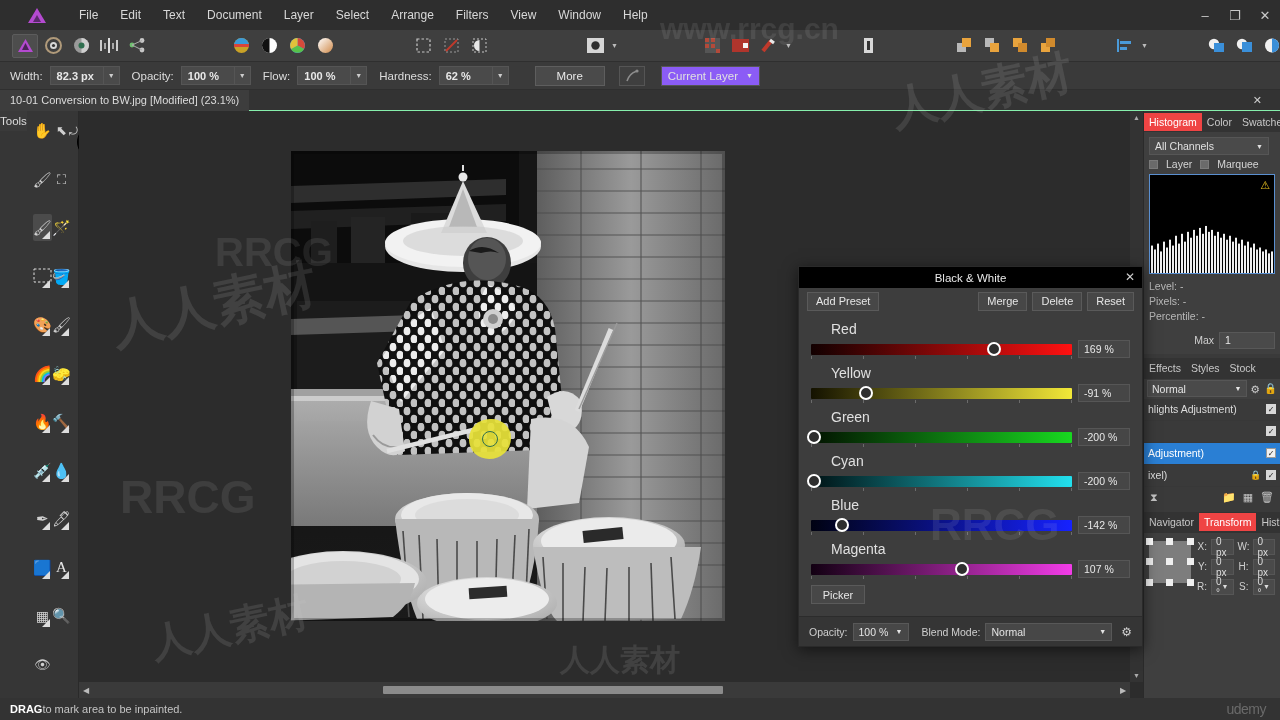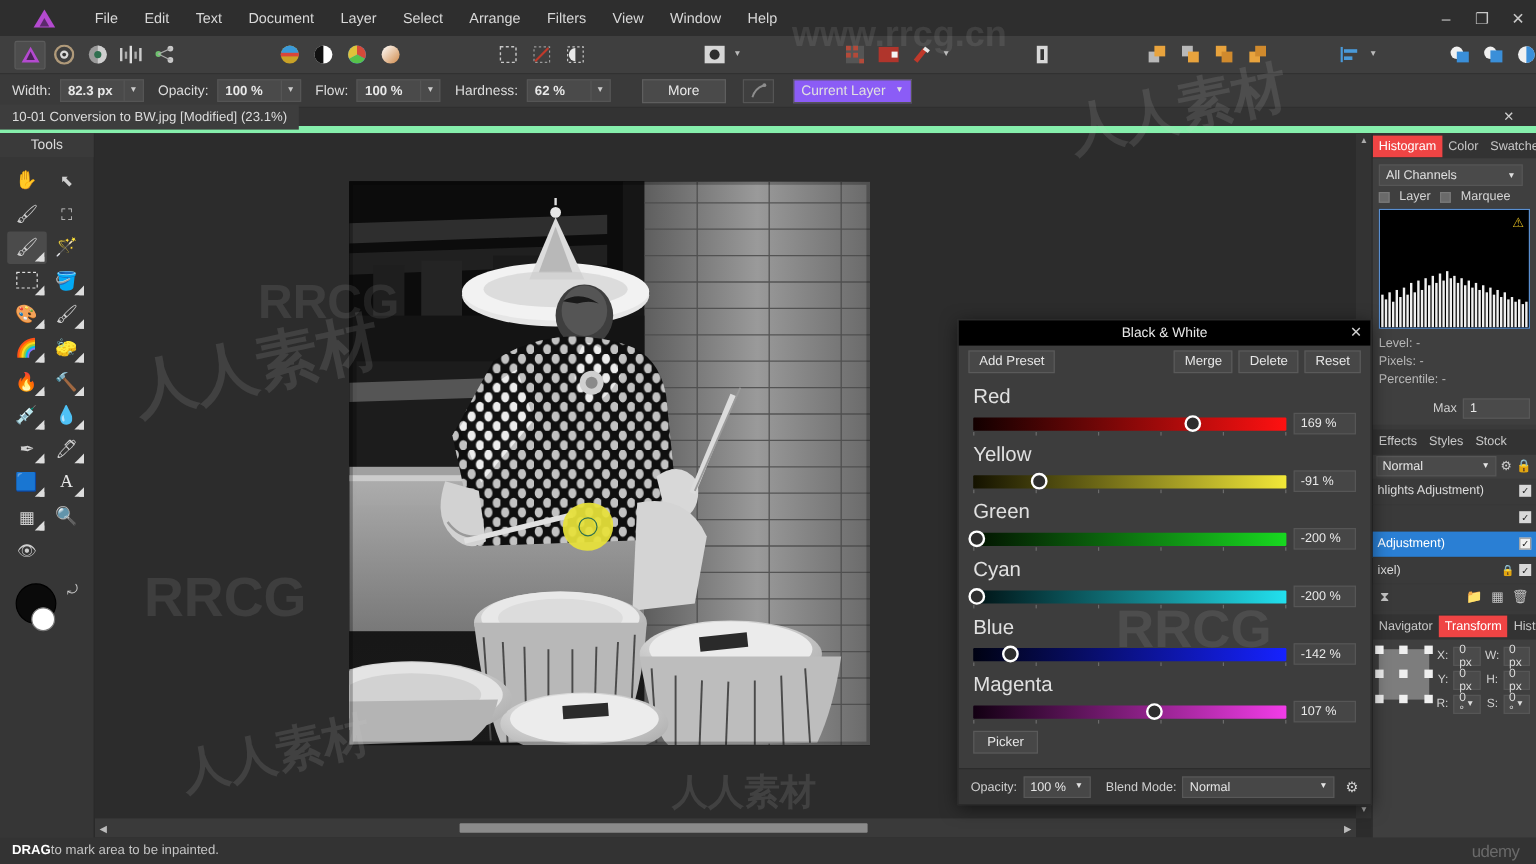--- a/index.html
+++ b/index.html
@@ -35,28 +35,28 @@
   .ctxbar{height:28px;background:#3a3a3a;display:flex;align-items:center;flex:0 0 28px;padding:0 10px;gap:4px;border-bottom:1px solid #2f2f2f;}
   .ctxbar .lbl{color:#dcdcdc;font-size:11.5px;margin-right:3px;}
   .fieldwrap{display:flex;align-items:center;background:#4a4a4a;border:1px solid #555;height:19px;}
   .fieldwrap .v{padding:0 6px;min-width:52px;color:#e8e8e8;font-size:11px;font-weight:bold;}
   .fieldwrap .dd{width:16px;text-align:center;font-size:7px;color:#ccc;border-left:1px solid #555;line-height:17px;height:17px;}
   .morebtn{width:70px;height:20px;background:#4a4a4a;border:1px solid #5e5e5e;color:#e8e8e8;font-size:11.5px;display:flex;align-items:center;justify-content:center;}
   .roundbtn{width:26px;height:20px;background:#3f3f3f;border:1px solid #555;display:flex;align-items:center;justify-content:center;}
   .layersel{height:20px;background:#8b5cf6;border:1px solid #555;display:flex;align-items:center;padding:0 6px;gap:8px;color:#e0e0e0;font-size:11.5px;}
 
   
-  .doctabs{height:21px;background:#333;display:flex;align-items:center;flex:0 0 21px;border-bottom:6px solid #86efac;}
+  .doctabs{height:21px;background:#333;display:flex;align-items:center;flex:0 0 21px;border-bottom:1px solid #86efac;}
   .doctab{height:21px;display:flex;align-items:center;padding:0 10px;background:#3d3d3d;color:#dcdcdc;font-size:11px;gap:8px;}
 
   
   .bodyrow{flex:1;display:flex;min-height:0;position:relative;}
 
   
-  .tools{width:79px;background:#363636;flex:0 0 79px;display:flex;flex-direction:column;border-right:1px solid #2a2a2a;}
+  .tools{width:79px;background:#363636;flex:0 0 79px;display:flex;flex-direction:row;border-right:1px solid #2a2a2a;}
   .toolshdr{height:20px;display:flex;align-items:center;justify-content:center;color:#dcdcdc;font-size:11.5px;background:#3a3a3a;}
   .toolgrid{display:grid;grid-template-columns:1fr 1fr;padding:6px 6px 0 6px;row-gap:1px;}
   .tool{height:27px;display:flex;align-items:center;justify-content:center;position:relative;border-radius:2px;}
   .tool.sel{background:#4b4b4b;}
   .tool .g{font-size:15px;line-height:1;}
   .tool .corner{position:absolute;right:2px;bottom:2px;width:0;height:0;border-left:4px solid transparent;border-top:4px solid transparent;border-right:4px solid #ddd;border-bottom:4px solid #ddd;}
   .swatches{margin:14px auto 0;position:relative;width:52px;height:46px;}
   .swblack{width:34px;height:34px;border-radius:50%;background:#0a0a0a;position:absolute;left:0;top:0;border:1px solid #000;}
   .swwhite{width:20px;height:20px;border-radius:50%;background:#fff;position:absolute;left:13px;top:20px;border:1px solid #777;}
   .swarrow{position:absolute;right:0;top:0;color:#d0d0d0;font-size:11px;}
@@ -108,21 +108,21 @@
   .tfin.dd{justify-content:space-between;}
 
   
   .dlg{position:absolute;left:798px;top:155px;width:345px;background:#3d3d3d;border:1px solid #2a2a2a;box-shadow:0 3px 14px rgba(0,0,0,.55);z-index:40;}
   .dlghdr{height:21px;display:flex;align-items:center;justify-content:center;position:relative;color:#e8e8e8;font-size:11.5px;background:#000000;text-align:center;}
   .dlghdr .x{position:absolute;right:7px;top:3px;font-size:12px;color:#d0d0d0;}
   .dlgtools{height:26px;display:flex;align-items:center;padding:0 8px;gap:5px;}
   .dbtn{height:19px;background:#474747;border:1px solid #5a5a5a;color:#e6e6e6;font-size:11px;display:flex;align-items:center;justify-content:center;padding:0 8px;}
   .dlgbody{padding:7px 12px 4px 12px;}
   .slblock{margin-bottom:7px;}
-  .sllbl{font-size:17px;color:#e0e0e0;margin-bottom:3px;}
+  .sllbl{font-size:14px;color:#e0e0e0;margin-bottom:3px;margin-left:20px;}
   .slrow{display:flex;align-items:center;gap:6px;}
   .track{position:relative;flex:1;height:11px;border-radius:1px;}
   .ticks{position:absolute;left:0;right:0;top:12px;height:4px;display:flex;justify-content:space-between;}
   .ticks i{width:1px;height:3px;background:#6b6b6b;}
   .knob{position:absolute;top:-2px;width:14px;height:14px;border-radius:50%;background:#2e2e2e;border:2px solid #ffffff;transform:translateX(-50%);}
   .valbox{width:52px;height:18px;background:#464646;border:1px solid #565656;color:#e8e8e8;font-size:10.5px;display:flex;align-items:center;padding:0 5px;}
   .pickerbtn{margin:6px 0 8px 0;height:19px;width:54px;background:#474747;border:1px solid #5a5a5a;font-size:11px;color:#e6e6e6;display:flex;align-items:center;justify-content:center;}
   .dlgfoot{height:30px;background:#353535;border-top:1px solid #2c2c2c;display:flex;align-items:center;gap:5px;padding:0 10px;font-size:10.5px;}
   .dlgfoot .sel{height:18px;background:#474747;border:1px solid #585858;display:flex;align-items:center;justify-content:space-between;padding:0 5px;color:#e4e4e4;}
 

